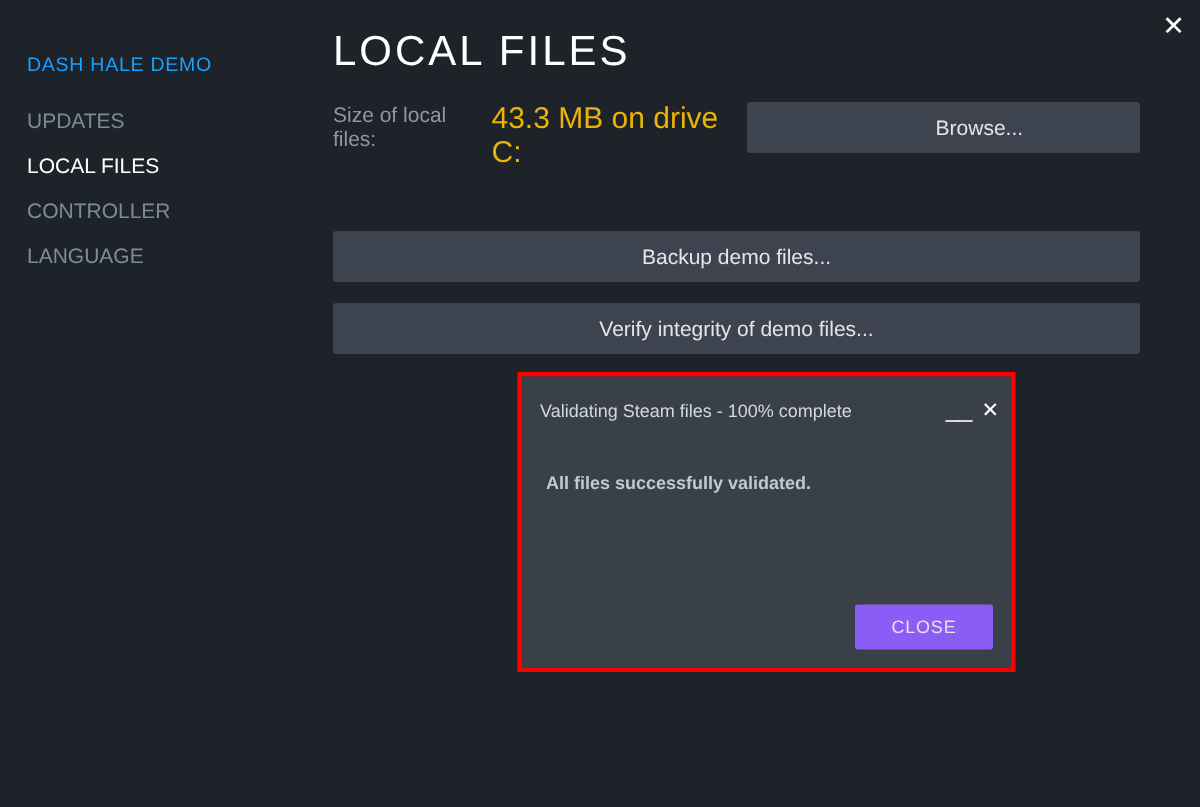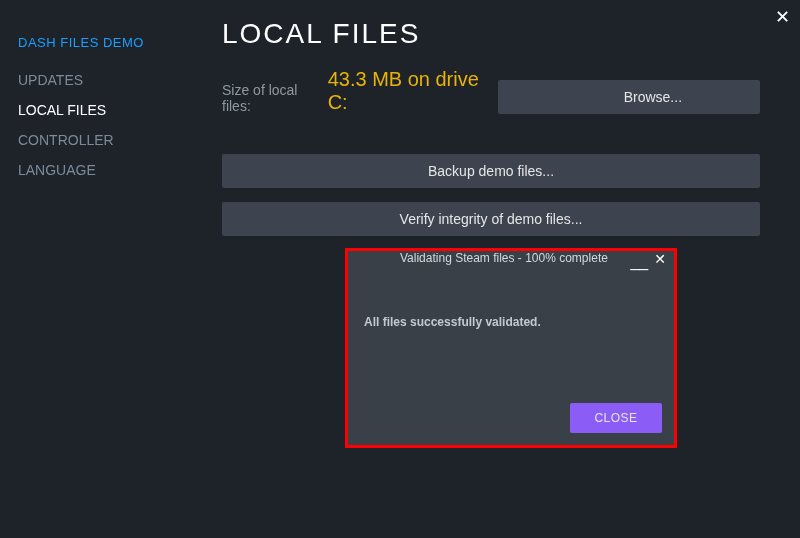--- a/index.html
+++ b/index.html
@@ -52,21 +52,21 @@
   }
   .page-title {
     font-size: 28px;
     letter-spacing: 2px;
     color: #ffffff;
     font-weight: 400;
     margin-bottom: 18px;
   }
   .size-row {
     display: flex;
-    align-items: flex-end;
+    align-items: flex-start;
     gap: 4px;
     margin-bottom: 40px;
   }
   .size-label {
     color: #8f98a0;
     font-size: 14px;
   }
   .size-value {
     color: #eab308;
     font-size: 20px;
@@ -104,25 +104,24 @@
   .dialog {
     width: 100%;
     height: 100%;
     background: #3a4047;
     display: flex;
     flex-direction: column;
   }
   .dialog-titlebar {
     height: 30px;
     display: flex;
-    align-items: flex-start;
+    align-items: flex-end;
     padding: 0 8px 0 12px;
     font-size: 12px;
     color: #d2d9de;
-    margin-left: 40px;
   }
   .dialog-titlebar .spacer { flex: 1; }
   .dialog-min {
     color: #ffffff;
     font-size: 16px;
     margin-right: 6px;
     cursor: pointer;
     position: relative;
     top: 2px;
   }
@@ -150,21 +149,21 @@
     font-size: 12px;
     letter-spacing: 0.5px;
   }
 </style>
 </head>
 <body>
 
 <div class="container">
 
   <div class="sidebar">
-    <div class="app-title">DASH FILES DEMO</div>
+    <div class="app-title">DASH HALE DEMO</div>
     <div class="nav-item">UPDATES</div>
     <div class="nav-item active">LOCAL FILES</div>
     <div class="nav-item">CONTROLLER</div>
     <div class="nav-item">LANGUAGE</div>
   </div>
 
   <div class="main">
     <div class="close-main">✕</div>
     <h1 class="page-title">LOCAL FILES</h1>
 

